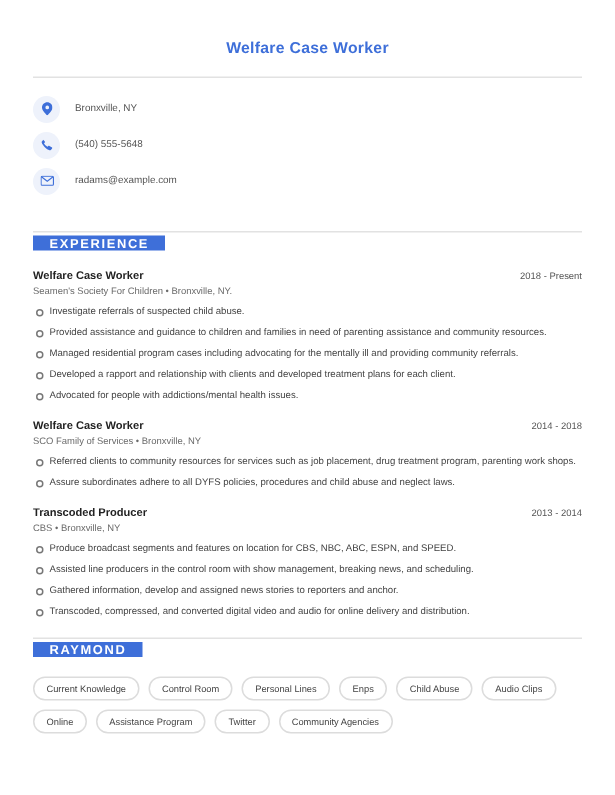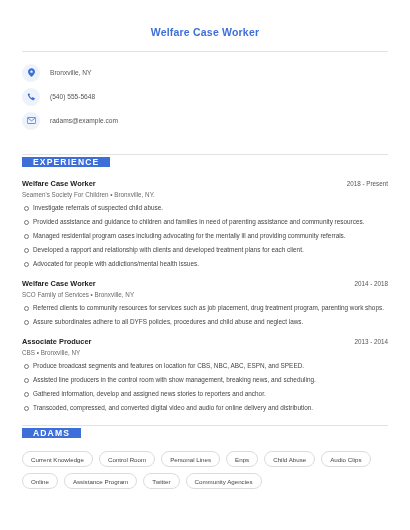--- a/index.html
+++ b/index.html
@@ -168,38 +168,38 @@
       </div>
       <div class="job-sub">SCO Family of Services • Bronxville, NY</div>
       <div class="bullets">
         <div class="bullet">Referred clients to community resources for services such as job placement, drug treatment program, parenting work shops.</div>
         <div class="bullet">Assure subordinates adhere to all DYFS policies, procedures and child abuse and neglect laws.</div>
       </div>
     </div>
 
     <div class="job">
       <div class="job-head">
-        <span class="job-title">Associate Producer</span>
+        <span class="job-title">Transcoded Producer</span>
         <span class="job-dates">2013 - 2014</span>
       </div>
       <div class="job-sub">CBS • Bronxville, NY</div>
       <div class="bullets">
         <div class="bullet">Produce broadcast segments and features on location for CBS, NBC, ABC, ESPN, and SPEED.</div>
         <div class="bullet">Assisted line producers in the control room with show management, breaking news, and scheduling.</div>
         <div class="bullet">Gathered information, develop and assigned news stories to reporters and anchor.</div>
         <div class="bullet">Transcoded, compressed, and converted digital video and audio for online delivery and distribution.</div>
       </div>
     </div>
 
   </div>
 
   <div class="rule"></div>
 
   <div class="chip-wrap">
-    <span class="chip">ADAMS</span>
+    <span class="chip">RAYMOND</span>
   </div>
 
   <div class="skills">
     <span class="skill">Current Knowledge</span>
     <span class="skill">Control Room</span>
     <span class="skill">Personal Lines</span>
     <span class="skill">Enps</span>
     <span class="skill">Child Abuse</span>
     <span class="skill">Audio Clips</span>
     <span class="skill">Online</span>

